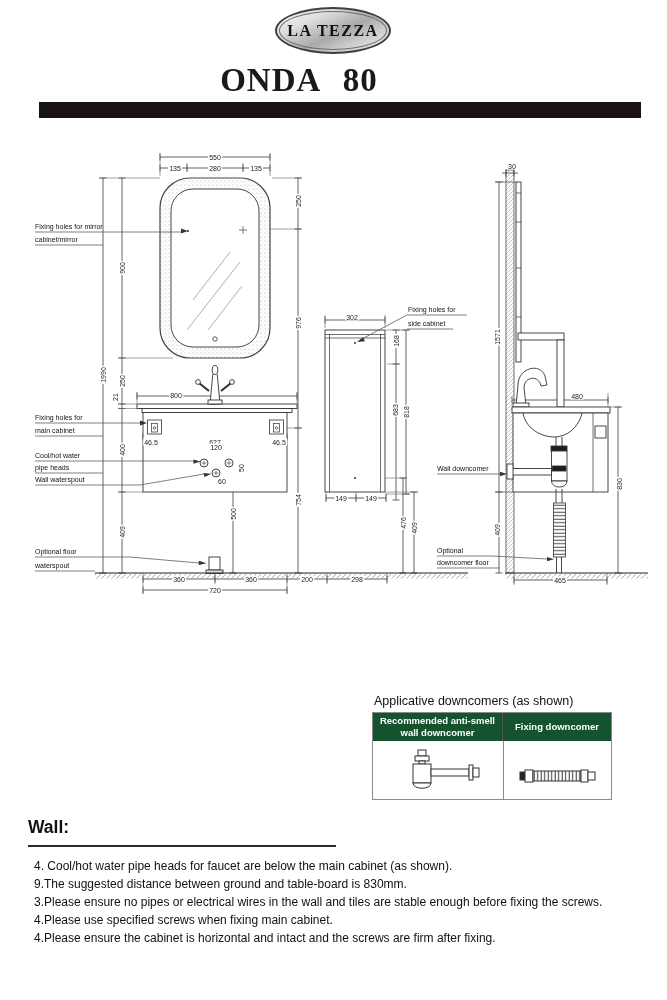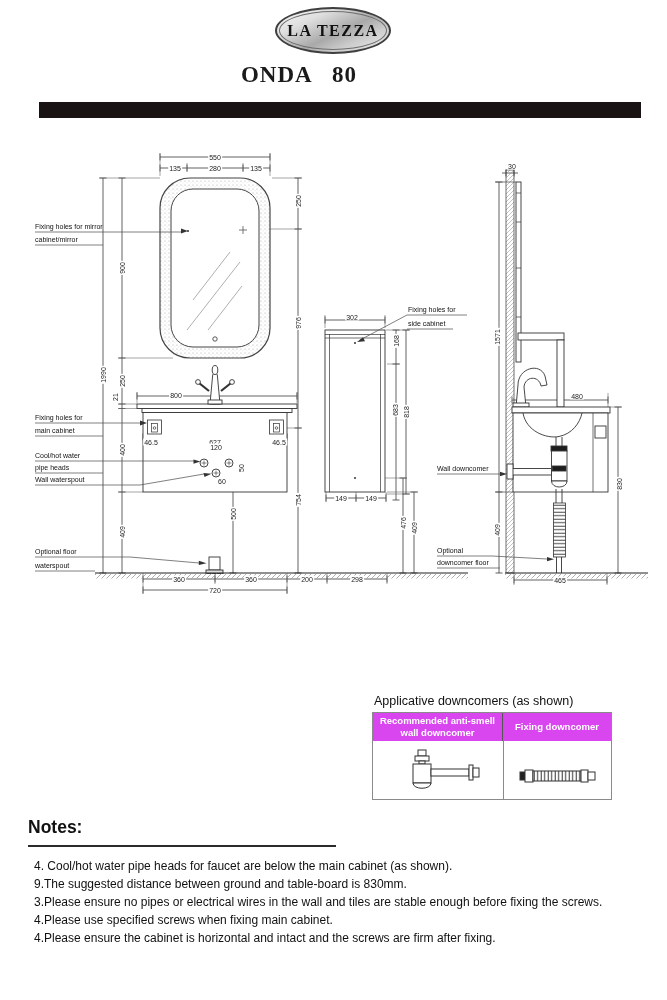--- a/index.html
+++ b/index.html
@@ -7,31 +7,31 @@
         font-family:"Liberation Sans",sans-serif;color:#1a1a1a;padding-left:8px;}
   .abs{position:absolute;}
   
   .logo{position:absolute;left:275px;top:7px;width:116px;height:47px;border-radius:50%;
         border:2px solid #3f3f3f;box-sizing:border-box;
         background:linear-gradient(155deg,#fafafa 0%,#dedede 28%,#a9a9a9 55%,#cbcbcb 72%,#f1f1f1 100%);
         display:flex;align-items:center;justify-content:center;}
   .logo .ring{position:absolute;inset:2px;border:1px solid #6d6d6d;border-radius:50%;}
   .brand{font-family:"Liberation Serif",serif;font-weight:bold;font-size:16px;letter-spacing:1.5px;color:#111;}
   .model{position:absolute;left:0;top:62px;width:598px;text-align:center;
-         font-family:"Liberation Serif",serif;font-weight:bold;font-size:23px;letter-spacing:1px;word-spacing:14px;}
+         font-family:"Liberation Serif",serif;font-weight:bold;font-size:33px;letter-spacing:1px;word-spacing:14px;}
   .bar{position:absolute;left:39px;top:102px;width:602px;height:16px;background:#191314;}
   
   .td{position:absolute;font-size:7px;line-height:1;background:#fff;padding:0 1px;color:#222;
       transform:translate(-50%,-50%);white-space:nowrap;}
   .v{transform:translate(-50%,-50%) rotate(-90deg);}
   .lb{position:absolute;font-size:7px;line-height:1.1;color:#111;white-space:nowrap;}
   
   .dc-title{position:absolute;left:374px;top:694px;font-size:12.5px;color:#111;}
   .dc-table{position:absolute;left:372px;top:712px;width:240px;border:1px solid #8a8a8a;box-sizing:border-box;}
-  .dc-head{display:flex;background:#d946ef;color:#fff;font-weight:bold;font-size:9.5px;line-height:1.25;text-align:center;}
+  .dc-head{display:flex;background:#14532d;color:#fff;font-weight:bold;font-size:9.5px;line-height:1.25;text-align:center;}
   .dc-head .c1{width:130px;padding:2px 2px;box-sizing:border-box;display:flex;align-items:center;justify-content:center;min-height:28px;}
   .dc-head .c2{width:110px;box-sizing:border-box;display:flex;align-items:center;justify-content:center;border-left:1px solid #555;}
   .dc-body{position:relative;height:58px;background:#fff;}
   .dc-div{position:absolute;left:130px;top:0;width:1px;height:100%;background:#8a8a8a;}
   
   .notes-title{position:absolute;left:28px;top:817px;font-size:17.5px;font-weight:bold;color:#111;}
   .notes-rule{position:absolute;left:28px;top:845px;width:308px;height:1.5px;background:#2b2b2b;}
   .notes-list{position:absolute;left:34px;top:857px;width:628px;font-size:12px;line-height:18px;color:#111;}
 </style>
 </head>
@@ -298,21 +298,21 @@
           <rect x="1" y="5" width="5" height="8" fill="#222"></rect>
           <rect x="6" y="3" width="8" height="12"></rect>
           <rect x="14" y="4" width="48" height="10" fill="url(#corrV)"></rect>
           <rect x="62" y="3" width="7" height="12"></rect>
           <rect x="69" y="5" width="7" height="8"></rect>
         </g>
       </svg>
     </div>
   </div>
 
-  <div class="notes-title">Notes:</div>
+  <div class="notes-title">Wall:</div>
   <div class="notes-rule"></div>
   <div class="notes-list">
     <div>4. Cool/hot water pipe heads for faucet are below the main cabinet (as shown).</div>
     <div>9.The suggested distance between ground and table-board is 830mm.</div>
     <div>3.Please ensure no pipes or electrical wires in the wall and tiles are stable enough before fixing the screws.</div>
     <div>4.Please use specified screws when fixing main cabinet.</div>
     <div>4.Please ensure the cabinet is horizontal and intact and the screws are firm after fixing.</div>
   </div>
 
 </div>

